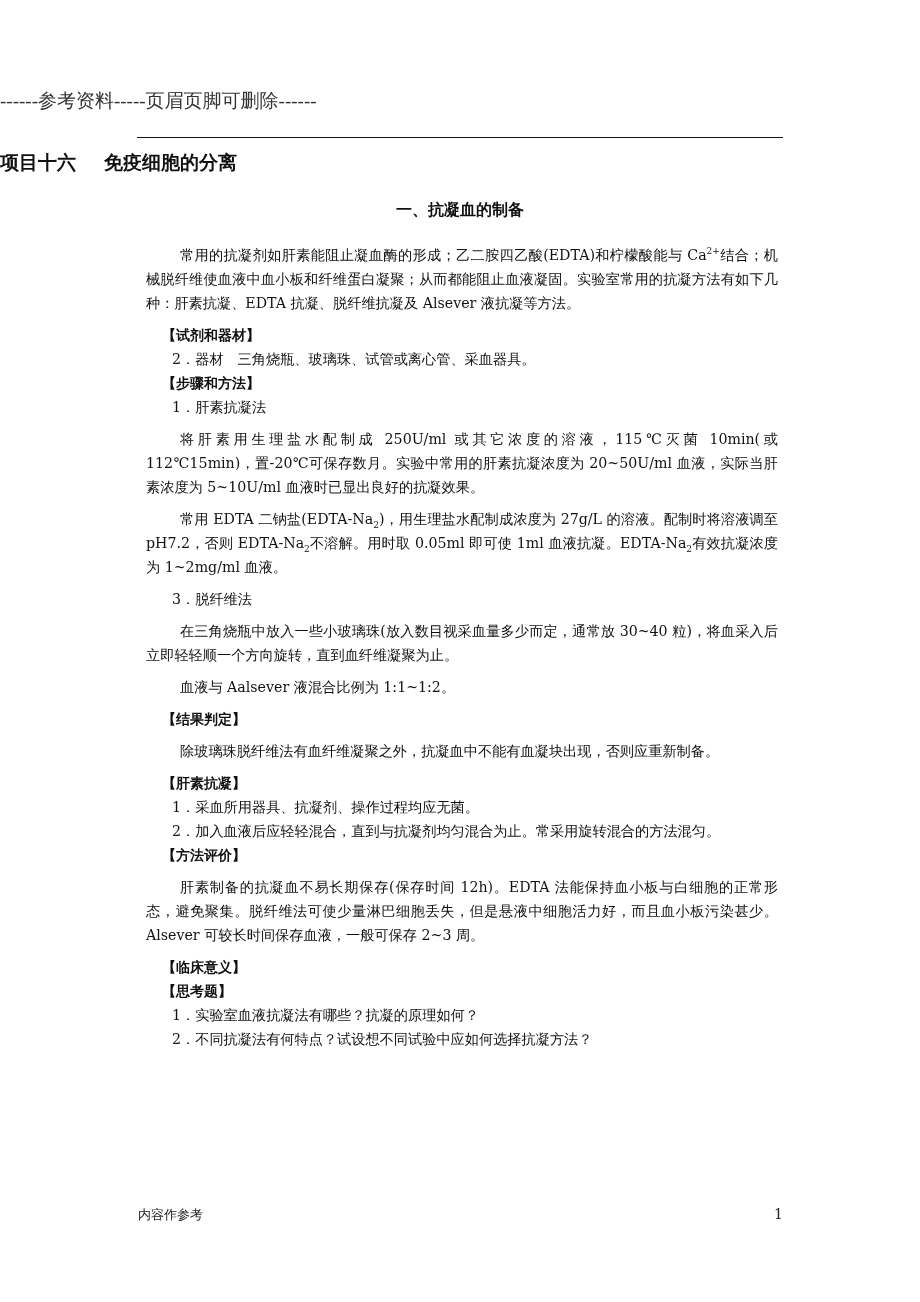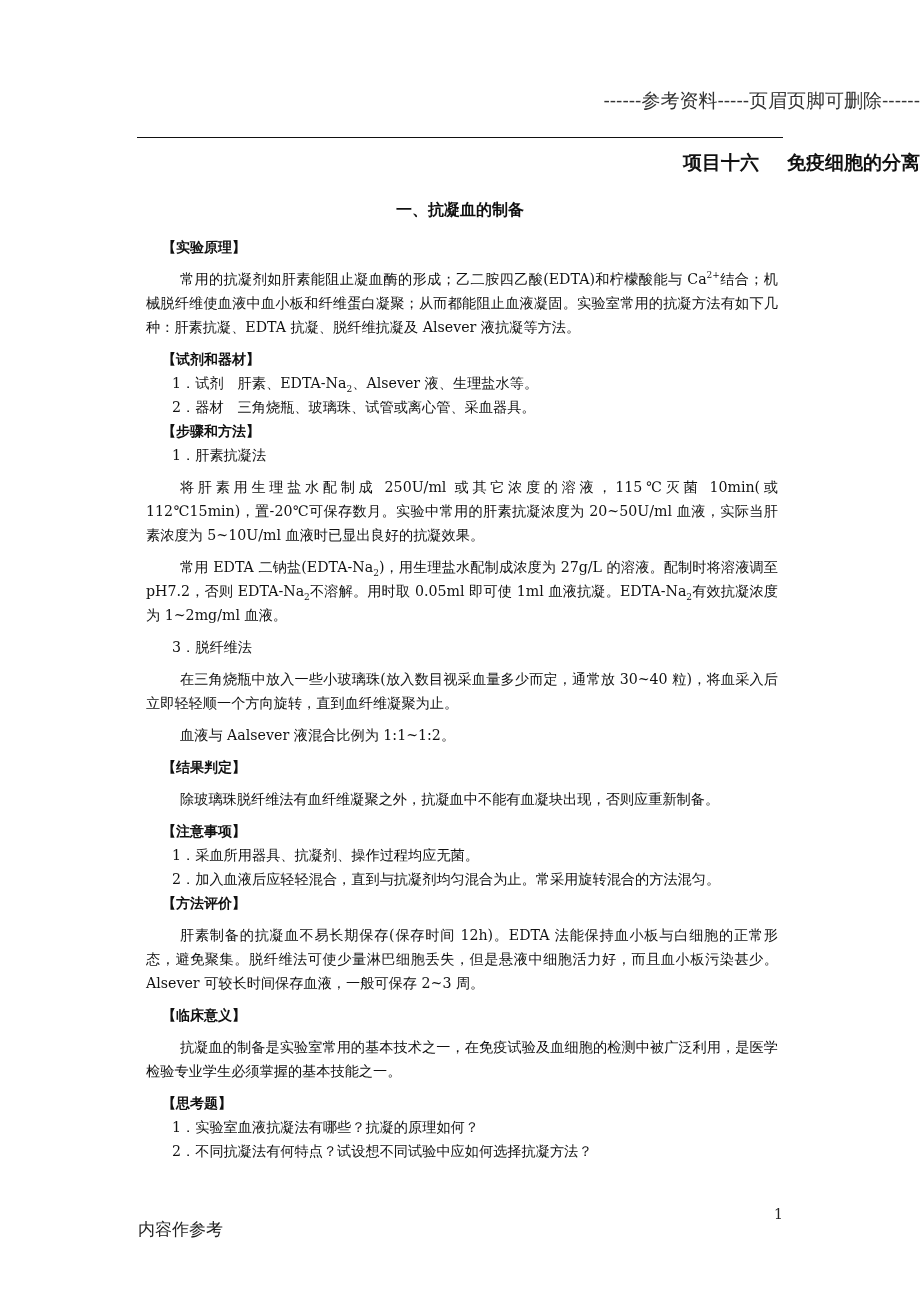--- a/index.html
+++ b/index.html
@@ -13,40 +13,40 @@
     position: relative;
     overflow: hidden;
     font-family: "DejaVu Serif", "Liberation Serif", serif;
     color: #111;
   }
   .page-header {
     position: absolute;
     left: 0;
     top: 88px;
     width: 920px;
-    text-align: right;
-    font-family: Liberation Sans, sans-serif;
+    text-align: left;
+    font-family: Liberation Serif, serif;
     font-size: 19px;
     color: #333;
     letter-spacing: 0px;
   }
   .header-rule {
     position: absolute;
     left: 137px;
     top: 137px;
     width: 646px;
     height: 0;
     border-top: 1.5px solid #111;
   }
   .doc-title {
     position: absolute;
     left: 0;
     top: 150px;
     width: 920px;
-    text-align: right;
+    text-align: left;
     font-family: "DejaVu Sans", "Liberation Sans", sans-serif;
     font-weight: bold;
     font-size: 19px;
     color: #111;
   }
   .doc-title .gap { display: inline-block; width: 28px; }
   .section-title {
     position: absolute;
     left: 0;
     top: 200px;
@@ -84,23 +84,22 @@
     height: 24px;
   }
   .item .num { display: inline-block; }
   .item .sub-label { display: inline-block; margin-right: 14px; }
   sup, sub { font-size: 9px; line-height: 0; }
   .footer-left {
     position: absolute;
     left: 138px;
     top: 1206px;
     font-family: "DejaVu Sans", "Liberation Sans", sans-serif;
-    font-size: 17px;
+    font-size: 13px;
     color: #222;
-    margin-top: 12px;
   }
   .footer-right {
     position: absolute;
     left: 774px;
     top: 1206px;
     font-size: 14px;
     color: #222;
   }
 </style>
 </head>
@@ -110,55 +109,50 @@
 <div class="header-rule"></div>
 
 <div class="doc-title">
   <span>项目十六</span><span class="gap"></span><span>免疫细胞的分离</span>
 </div>
 
 <div class="section-title">一、抗凝血的制备</div>
 
 <div class="body-text">
 
-  <div class="heading">【实验原理】</div>
   <p class="para"><span>常用的抗凝剂如肝素能阻止凝血酶的形成；乙二胺四乙酸(EDTA)和柠檬酸能与 Ca</span><sup>2+</sup><span>结合；机械脱纤维使血液中血小板和纤维蛋白凝聚；从而都能阻止血液凝固。实验室常用的抗凝方法有如下几种：肝素抗凝、EDTA 抗凝、脱纤维抗凝及 Alsever 液抗凝等方法。</span></p>
 
   <div class="heading">【试剂和器材】</div>
-  <div class="item">
-    <span class="num">1．</span><span class="sub-label">试剂</span><span>肝素、EDTA-Na</span><sub>2</sub><span>、Alsever 液、生理盐水等。</span>
-  </div>
   <div class="item">
     <span class="num">2．</span><span class="sub-label">器材</span><span>三角烧瓶、玻璃珠、试管或离心管、采血器具。</span>
   </div>
 
   <div class="heading">【步骤和方法】</div>
 
   <div class="item">1．肝素抗凝法</div>
   <p class="para">将肝素用生理盐水配制成 250U/ml 或其它浓度的溶液，115℃灭菌 10min(或 112℃15min)，置-20℃可保存数月。实验中常用的肝素抗凝浓度为 20~50U/ml 血液，实际当肝素浓度为 5~10U/ml 血液时已显出良好的抗凝效果。</p>
 
   <p class="para"><span>常用 EDTA 二钠盐(EDTA-Na</span><sub>2</sub><span>)，用生理盐水配制成浓度为 27g/L 的溶液。配制时将溶液调至 pH7.2，否则 EDTA-Na</span><sub>2</sub><span>不溶解。用时取 0.05ml 即可使 1ml 血液抗凝。EDTA-Na</span><sub>2</sub><span>有效抗凝浓度为 1~2mg/ml 血液。</span></p>
 
   <div class="item">3．脱纤维法</div>
   <p class="para">在三角烧瓶中放入一些小玻璃珠(放入数目视采血量多少而定，通常放 30~40 粒)，将血采入后立即轻轻顺一个方向旋转，直到血纤维凝聚为止。</p>
 
   <p class="para">血液与 Aalsever 液混合比例为 1:1~1:2。</p>
 
   <div class="heading">【结果判定】</div>
   <p class="para">除玻璃珠脱纤维法有血纤维凝聚之外，抗凝血中不能有血凝块出现，否则应重新制备。</p>
 
-  <div class="heading">【注意事项】</div>
+  <div class="heading">【肝素抗凝】</div>
   <div class="item">1．采血所用器具、抗凝剂、操作过程均应无菌。</div>
   <div class="item">2．加入血液后应轻轻混合，直到与抗凝剂均匀混合为止。常采用旋转混合的方法混匀。</div>
 
   <div class="heading">【方法评价】</div>
   <p class="para">肝素制备的抗凝血不易长期保存(保存时间 12h)。EDTA  法能保持血小板与白细胞的正常形态，避免聚集。脱纤维法可使少量淋巴细胞丢失，但是悬液中细胞活力好，而且血小板污染甚少。Alsever 可较长时间保存血液，一般可保存 2~3 周。</p>
 
   <div class="heading">【临床意义】</div>
-  <p class="para">抗凝血的制备是实验室常用的基本技术之一，在免疫试验及血细胞的检测中被广泛利用，是医学检验专业学生必须掌握的基本技能之一。</p>
 
   <div class="heading">【思考题】</div>
   <div class="item">1．实验室血液抗凝法有哪些？抗凝的原理如何？</div>
   <div class="item">2．不同抗凝法有何特点？试设想不同试验中应如何选择抗凝方法？</div>
 </div>
 
 <div class="footer-left">内容作参考</div>
 <div class="footer-right">1</div>
 
 </body></html>

